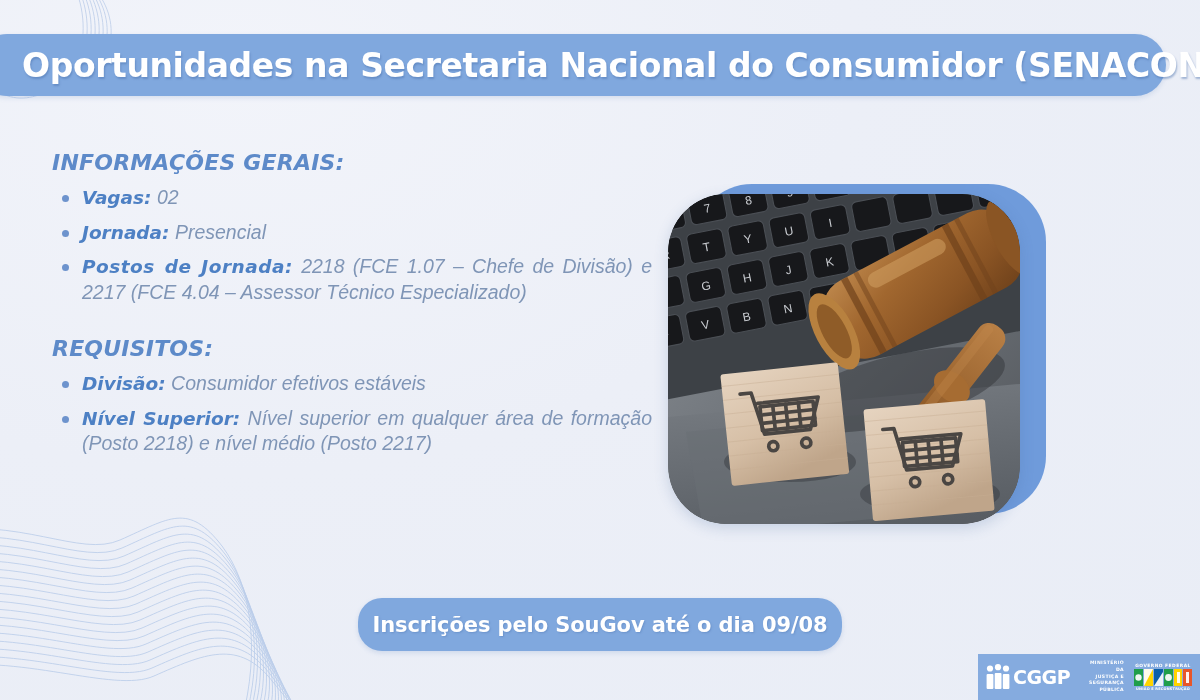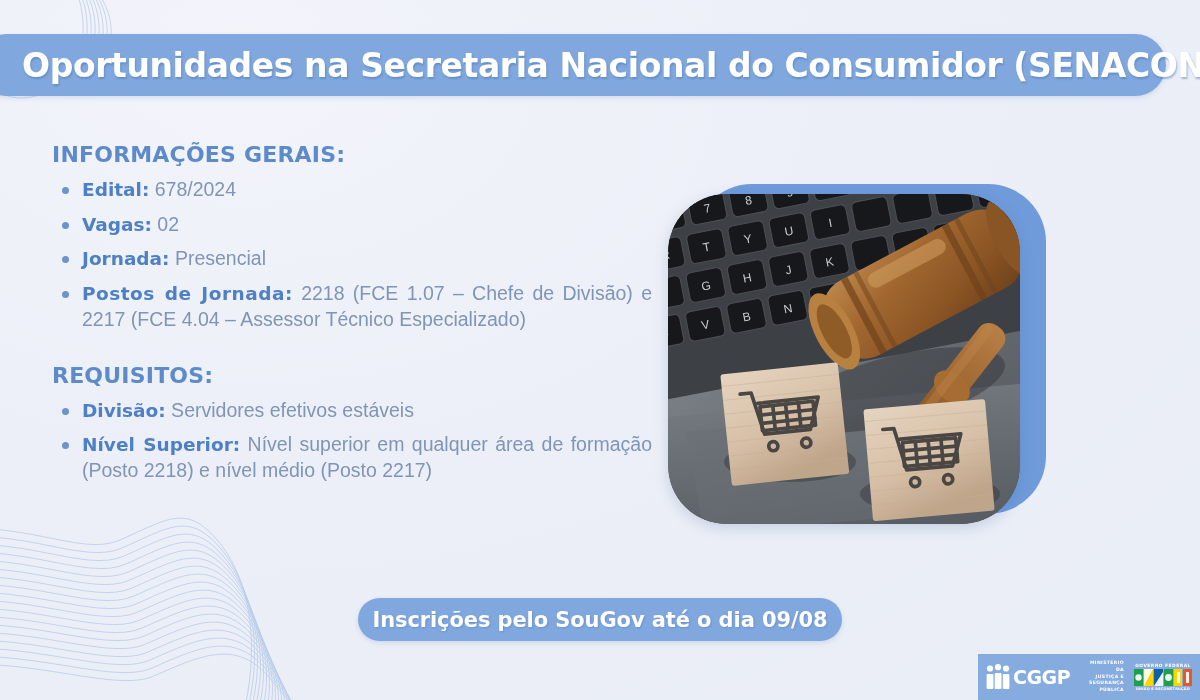--- a/index.html
+++ b/index.html
@@ -55,22 +55,23 @@
     padding-left: 46px;
     white-space: nowrap;
     text-shadow: 1px 2px 2px rgba(70,110,170,0.45);
     font-family: "DejaVu Sans", sans-serif;
   }
 
   
   .content {
     position: absolute;
     left: 52px;
-    top: 142px;
+    top: 150px;
     width: 600px;
+    font-style: italic;
   }
   .section-heading {
     color: #5d8ac9;
     font-size: 22px;
     font-weight: 700;
     letter-spacing: 0.2px;
     margin: 0 0 10px 0;
     font-family: "DejaVu Sans", sans-serif;
   }
   .section-heading.second { margin-top: 30px; }
@@ -132,21 +133,21 @@
     box-shadow: 0 4px 14px rgba(70,105,160,0.22);
   }
   .photo svg { display: block; }
 
   
   .cta {
     position: absolute;
     left: 358px;
     top: 598px;
     width: 484px;
-    height: 43px;
+    height: 53px;
     background: #80a8de;
     border-radius: 24px;
     display: flex;
     align-items: center;
     justify-content: center;
     box-shadow: 0 2px 5px rgba(90,130,190,0.20);
   }
   .cta-text {
     color: #ffffff;
     font-size: 21px;
@@ -258,29 +259,28 @@
   </svg>
 
   <div class="title-banner">
     <span class="title-text">Oportunidades na Secretaria Nacional do Consumidor (SENACON)</span>
   </div>
 
   <div class="content">
 
     <h2 class="section-heading">INFORMAÇÕES GERAIS:</h2>
     <ul class="bullets">
-      <li><b>Edital:</b><span> 678/2024</span></li>
       <li><b>Vagas:</b><span> 02</span></li>
       <li><b>Jornada:</b><span> Presencial</span></li>
       <li class="justify-wide"><b>Postos de Jornada:</b><span>  2218 (FCE 1.07 – Chefe de Divisão) e 2217 (FCE 4.04 – Assessor Técnico Especializado)</span></li>
     </ul>
 
     <h2 class="section-heading second">REQUISITOS:</h2>
     <ul class="bullets">
-      <li><b>Divisão:</b><span> Servidores efetivos estáveis</span></li>
+      <li><b>Divisão:</b><span> Consumidor efetivos estáveis</span></li>
       <li><b>Nível Superior:</b><span> Nível superior em qualquer área de formação (Posto 2218) e nível médio (Posto 2217)</span></li>
     </ul>
   </div>
 
   <div class="photo-wrap">
     <div class="photo-frame"></div>
     <div class="photo">
       <svg width="352" height="330" viewBox="0 0 352 330">
         <defs>
           <linearGradient id="deckG" x1="0" y1="0" x2="1" y2="1">

